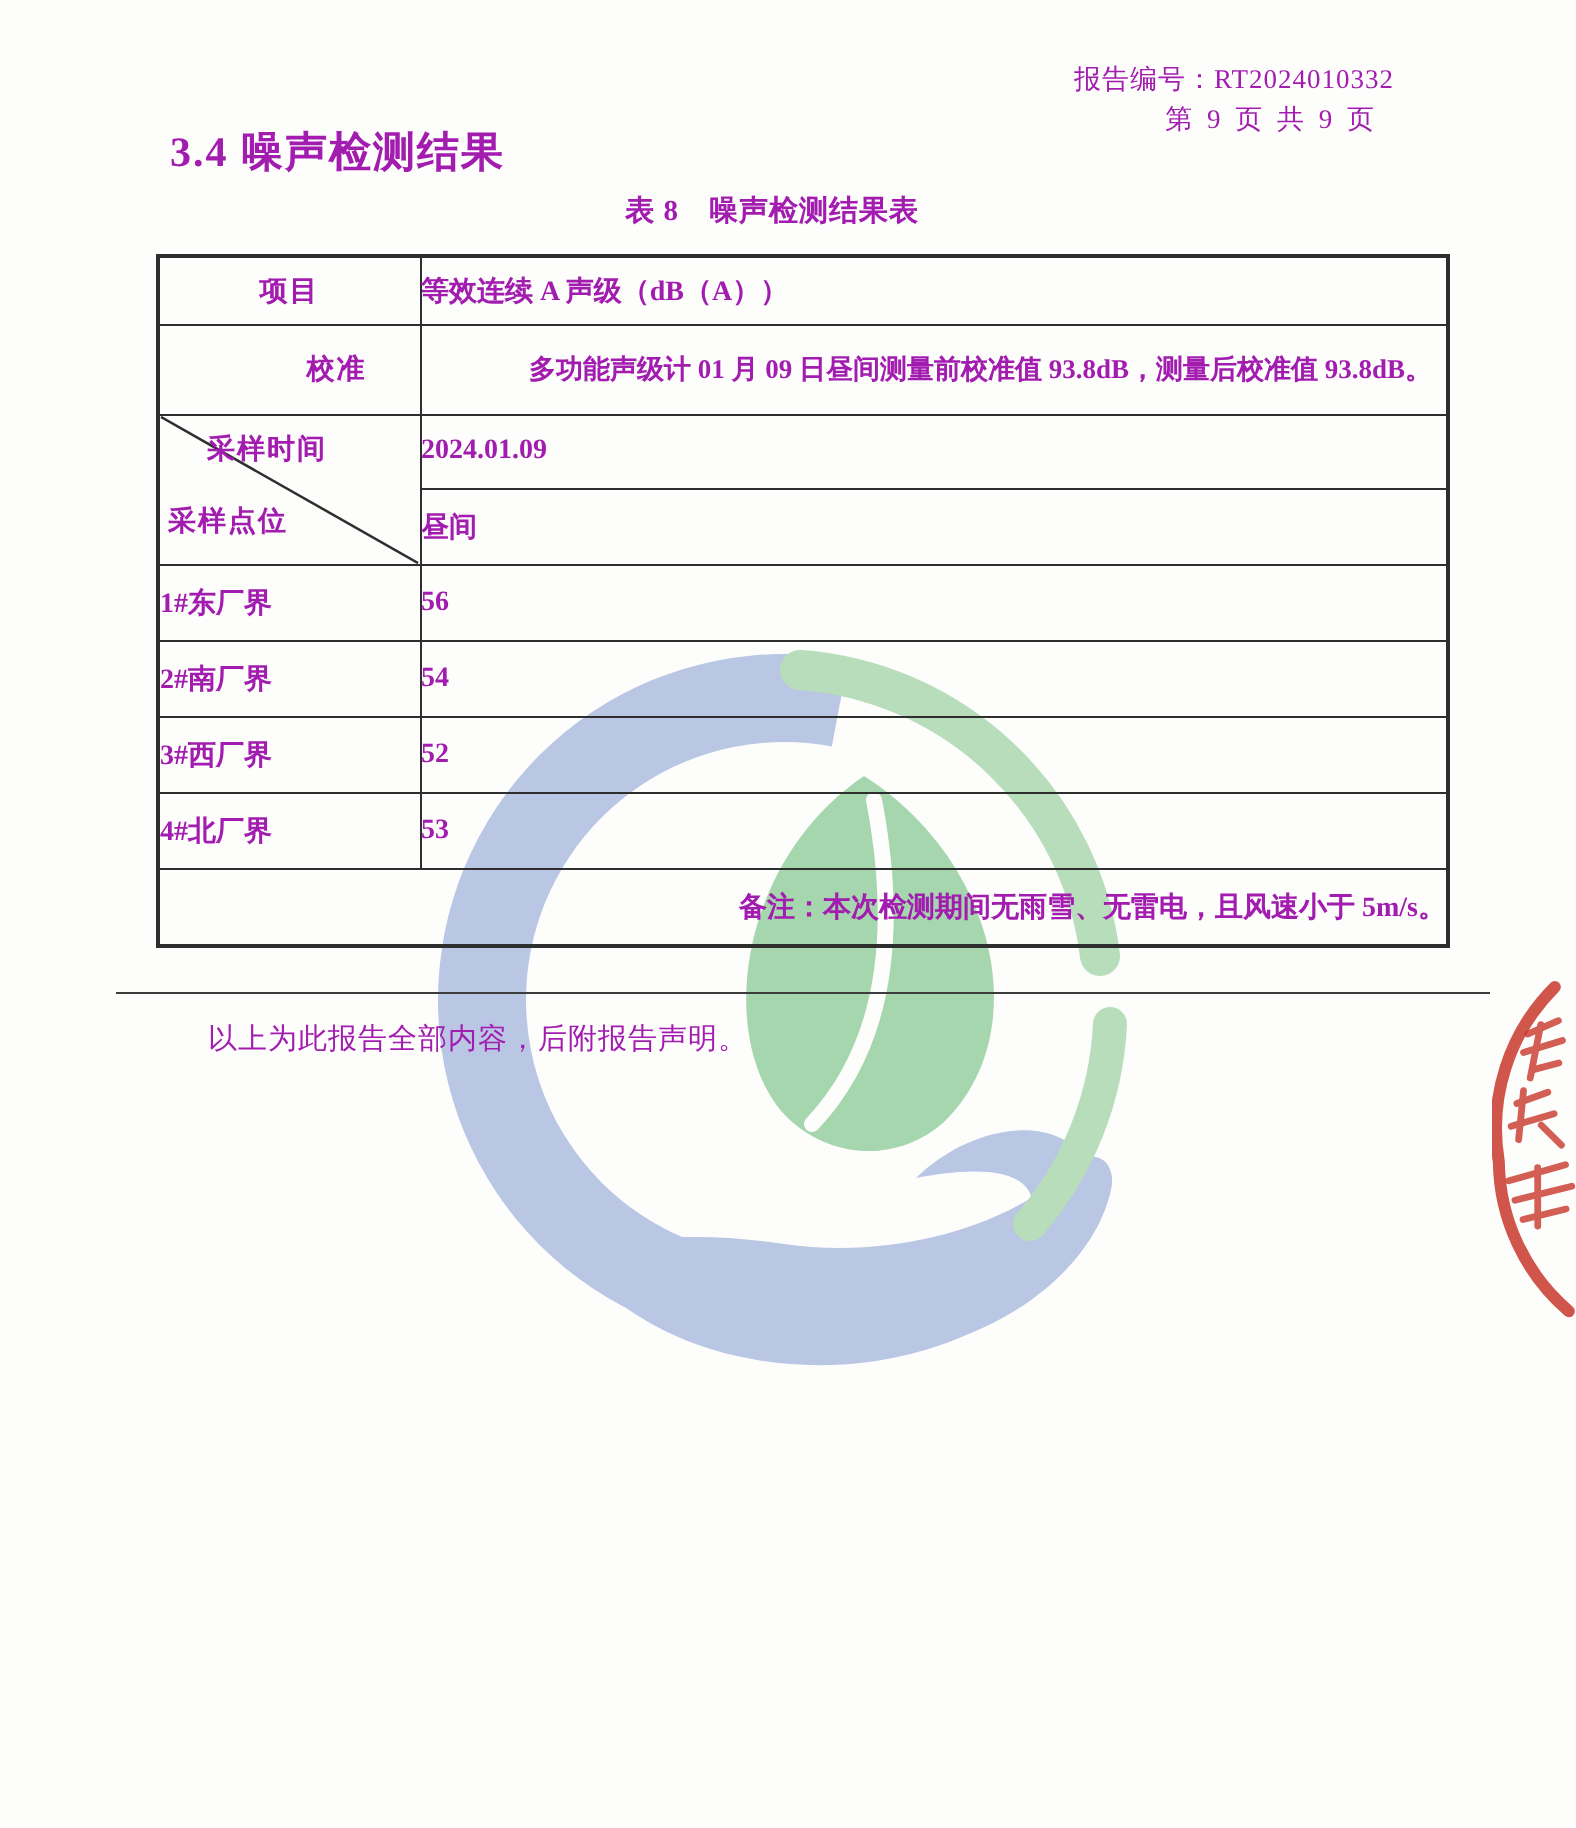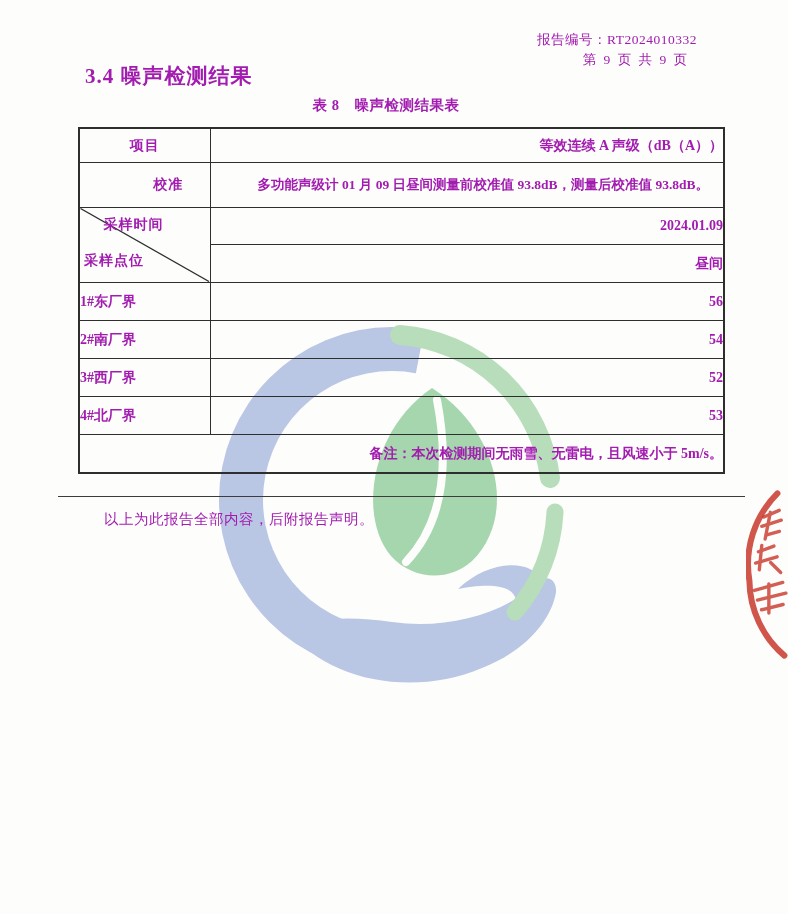--- a/index.html
+++ b/index.html
@@ -27,22 +27,22 @@
   }
   table.noise td{border:1px solid #2e2e2e;padding:0;vertical-align:middle;font-weight:bold;}
   table.noise{border:2px solid #2e2e2e;}
   tr.r1 td{height:33px;}
   tr.r2 td{height:44px;padding-left:47px;}
   tr.r3 td{height:36px;}
   tr.r4 td{height:37px;}
   tr.rd td{height:37px;margin-top:46px;}
   tr.rr td{height:37px;}
   td.lbl{text-align:center;letter-spacing:1px;}
-  td.val{text-align:right;padding-right:158px;}
-  td.cal{text-align:left;padding-left:8px;font-size:13.5px;white-space:nowrap;overflow:hidden;}
+  td.val{text-align:left;padding-right:158px;}
+  td.cal{text-align:center;padding-left:8px;font-size:13.5px;white-space:nowrap;overflow:hidden;}
   td.pt{text-align:left;padding-left:11px;}
   td.remark{text-align:right;padding-left:6px;}
   td.diag{position:relative;}
   td.diag svg{position:absolute;left:0;top:0;width:100%;height:100%;}
   .diag-top{position:absolute;top:8px;right:46px;letter-spacing:1px;}
   .diag-bottom{position:absolute;bottom:12px;left:4px;letter-spacing:1px;}
   
   .divider{position:absolute;top:496px;left:58px;width:687px;border-top:1.5px solid #3c3c3c;z-index:2;}
   .closing{position:absolute;top:510px;left:104px;font-size:14.5px;letter-spacing:.5px;z-index:2;text-align:right;}
   

